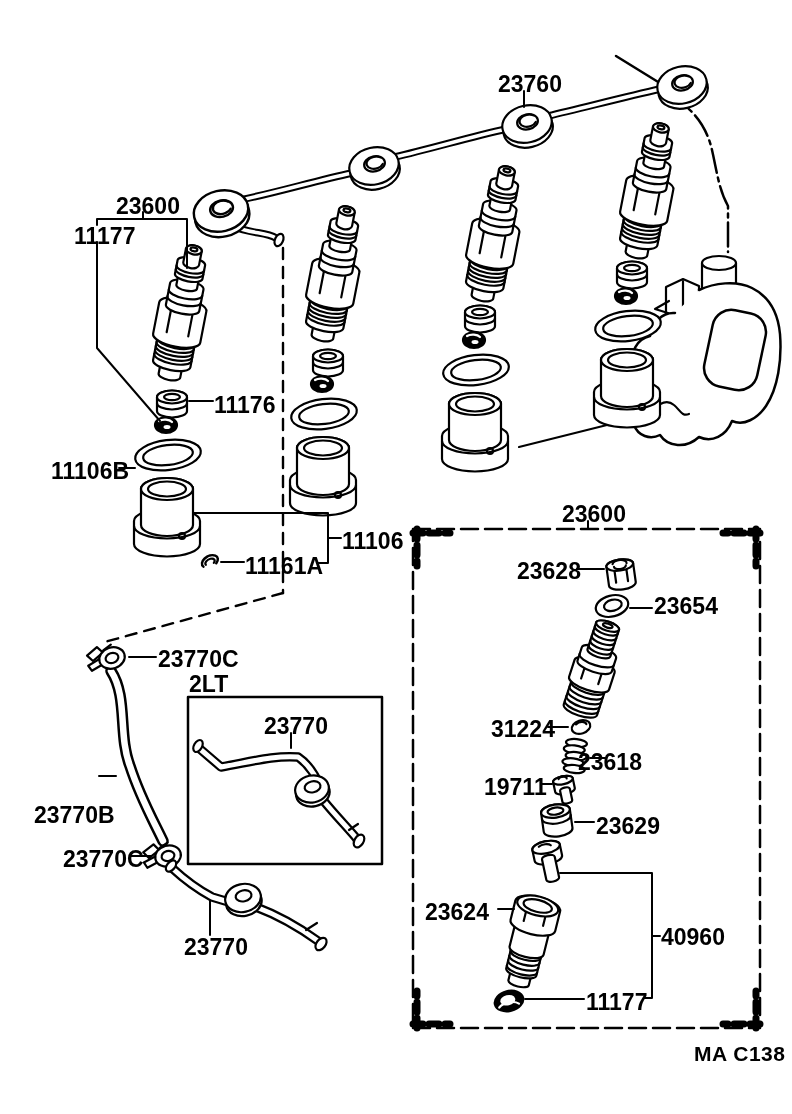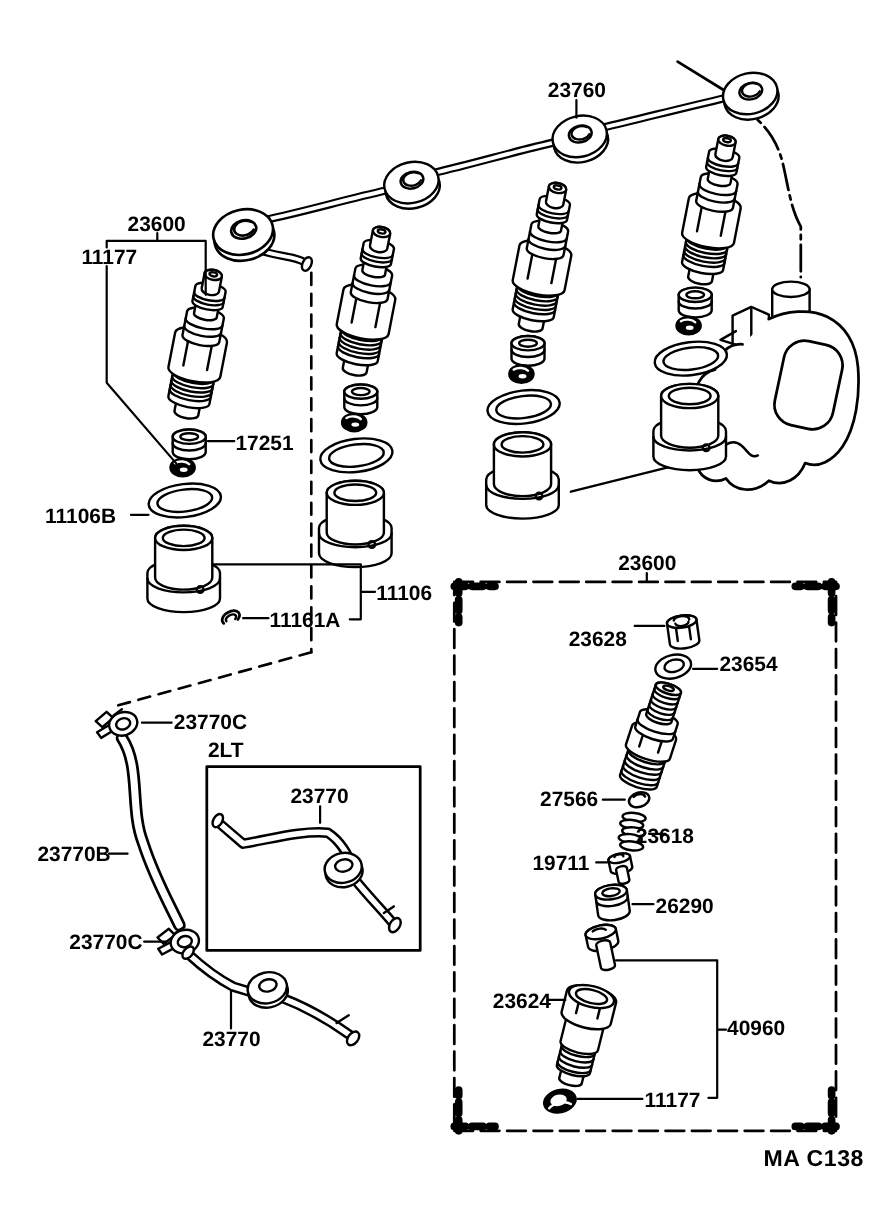--- a/index.html
+++ b/index.html
@@ -1,19 +1,19 @@
 <!DOCTYPE html>
 <html><head>
 <meta charset="utf-8">
 <style>
   html,body{margin:0;padding:0;background:#fff}
   .stage{position:relative;width:792px;height:1114px;background:#fff;overflow:hidden;
          font-family:"Liberation Sans","DejaVu Sans",sans-serif}
   svg{position:absolute;left:0;top:0}
-  .lbl{position:absolute;font-weight:700;font-size:19px;line-height:1;color:#000;white-space:nowrap}
+  .lbl{position:absolute;font-weight:700;font-size:23px;line-height:1;color:#000;white-space:nowrap}
   .sm{font-size:21px;letter-spacing:0.5px}
   .po7{fill:none;stroke:#000;stroke-width:7.5}
   .pi7{fill:none;stroke:#fff;stroke-width:3.6}
   .po9{fill:none;stroke:#000;stroke-width:9.5}
   .pi9{fill:none;stroke:#fff;stroke-width:5}
   .po11{fill:none;stroke:#000;stroke-width:11.5}
   .pi11{fill:none;stroke:#fff;stroke-width:6.5}
   .ld{fill:none;stroke:#000;stroke-width:2}
 </style>
 </head>
@@ -272,34 +272,34 @@
       <path d="M498,909 H514"></path>
       <path d="M560,873 H652 M652,873 V998 M652,936 H660 M644,998 H652"></path>
       <path d="M525,999 H584"></path>
     </g>
   </g>
 </svg>
 
 <div class="lbl" style="left:498px;top:73px">23760</div>
 <div class="lbl" style="left:116px;top:195px">23600</div>
 <div class="lbl" style="left:74px;top:225px">11177</div>
-<div class="lbl" style="left:214px;top:394px">17251</div>
-<div class="lbl" style="left:41px;top:460px">11106B</div>
+<div class="lbl" style="left:214px;top:394px">11176</div>
+<div class="lbl" style="left:51px;top:460px">11106B</div>
 <div class="lbl" style="left:342px;top:530px">11106</div>
 <div class="lbl" style="left:245px;top:555px">11161A</div>
 <div class="lbl" style="left:158px;top:648px">23770C</div>
 <div class="lbl" style="left:189px;top:673px">2LT</div>
 <div class="lbl" style="left:264px;top:715px">23770</div>
-<div class="lbl" style="left:34px;top:768px">23770B</div>
+<div class="lbl" style="left:34px;top:804px">23770B</div>
 <div class="lbl" style="left:63px;top:848px">23770C</div>
 <div class="lbl" style="left:184px;top:936px">23770</div>
 <div class="lbl" style="left:562px;top:503px">23600</div>
-<div class="lbl" style="left:517px;top:572px">23628</div>
+<div class="lbl" style="left:517px;top:560px">23628</div>
 <div class="lbl" style="left:654px;top:595px">23654</div>
-<div class="lbl" style="left:491px;top:718px">27566</div>
+<div class="lbl" style="left:491px;top:718px">31224</div>
 <div class="lbl" style="left:578px;top:751px">23618</div>
 <div class="lbl" style="left:484px;top:776px">19711</div>
-<div class="lbl" style="left:596px;top:815px">26290</div>
-<div class="lbl" style="left:448px;top:901px">23624</div>
+<div class="lbl" style="left:596px;top:815px">23629</div>
+<div class="lbl" style="left:425px;top:901px">23624</div>
 <div class="lbl" style="left:661px;top:926px">40960</div>
 <div class="lbl" style="left:586px;top:991px">11177</div>
 <div class="lbl sm" style="left:694px;top:1043px">MA C138</div>
 </div>
 
 </body></html>

